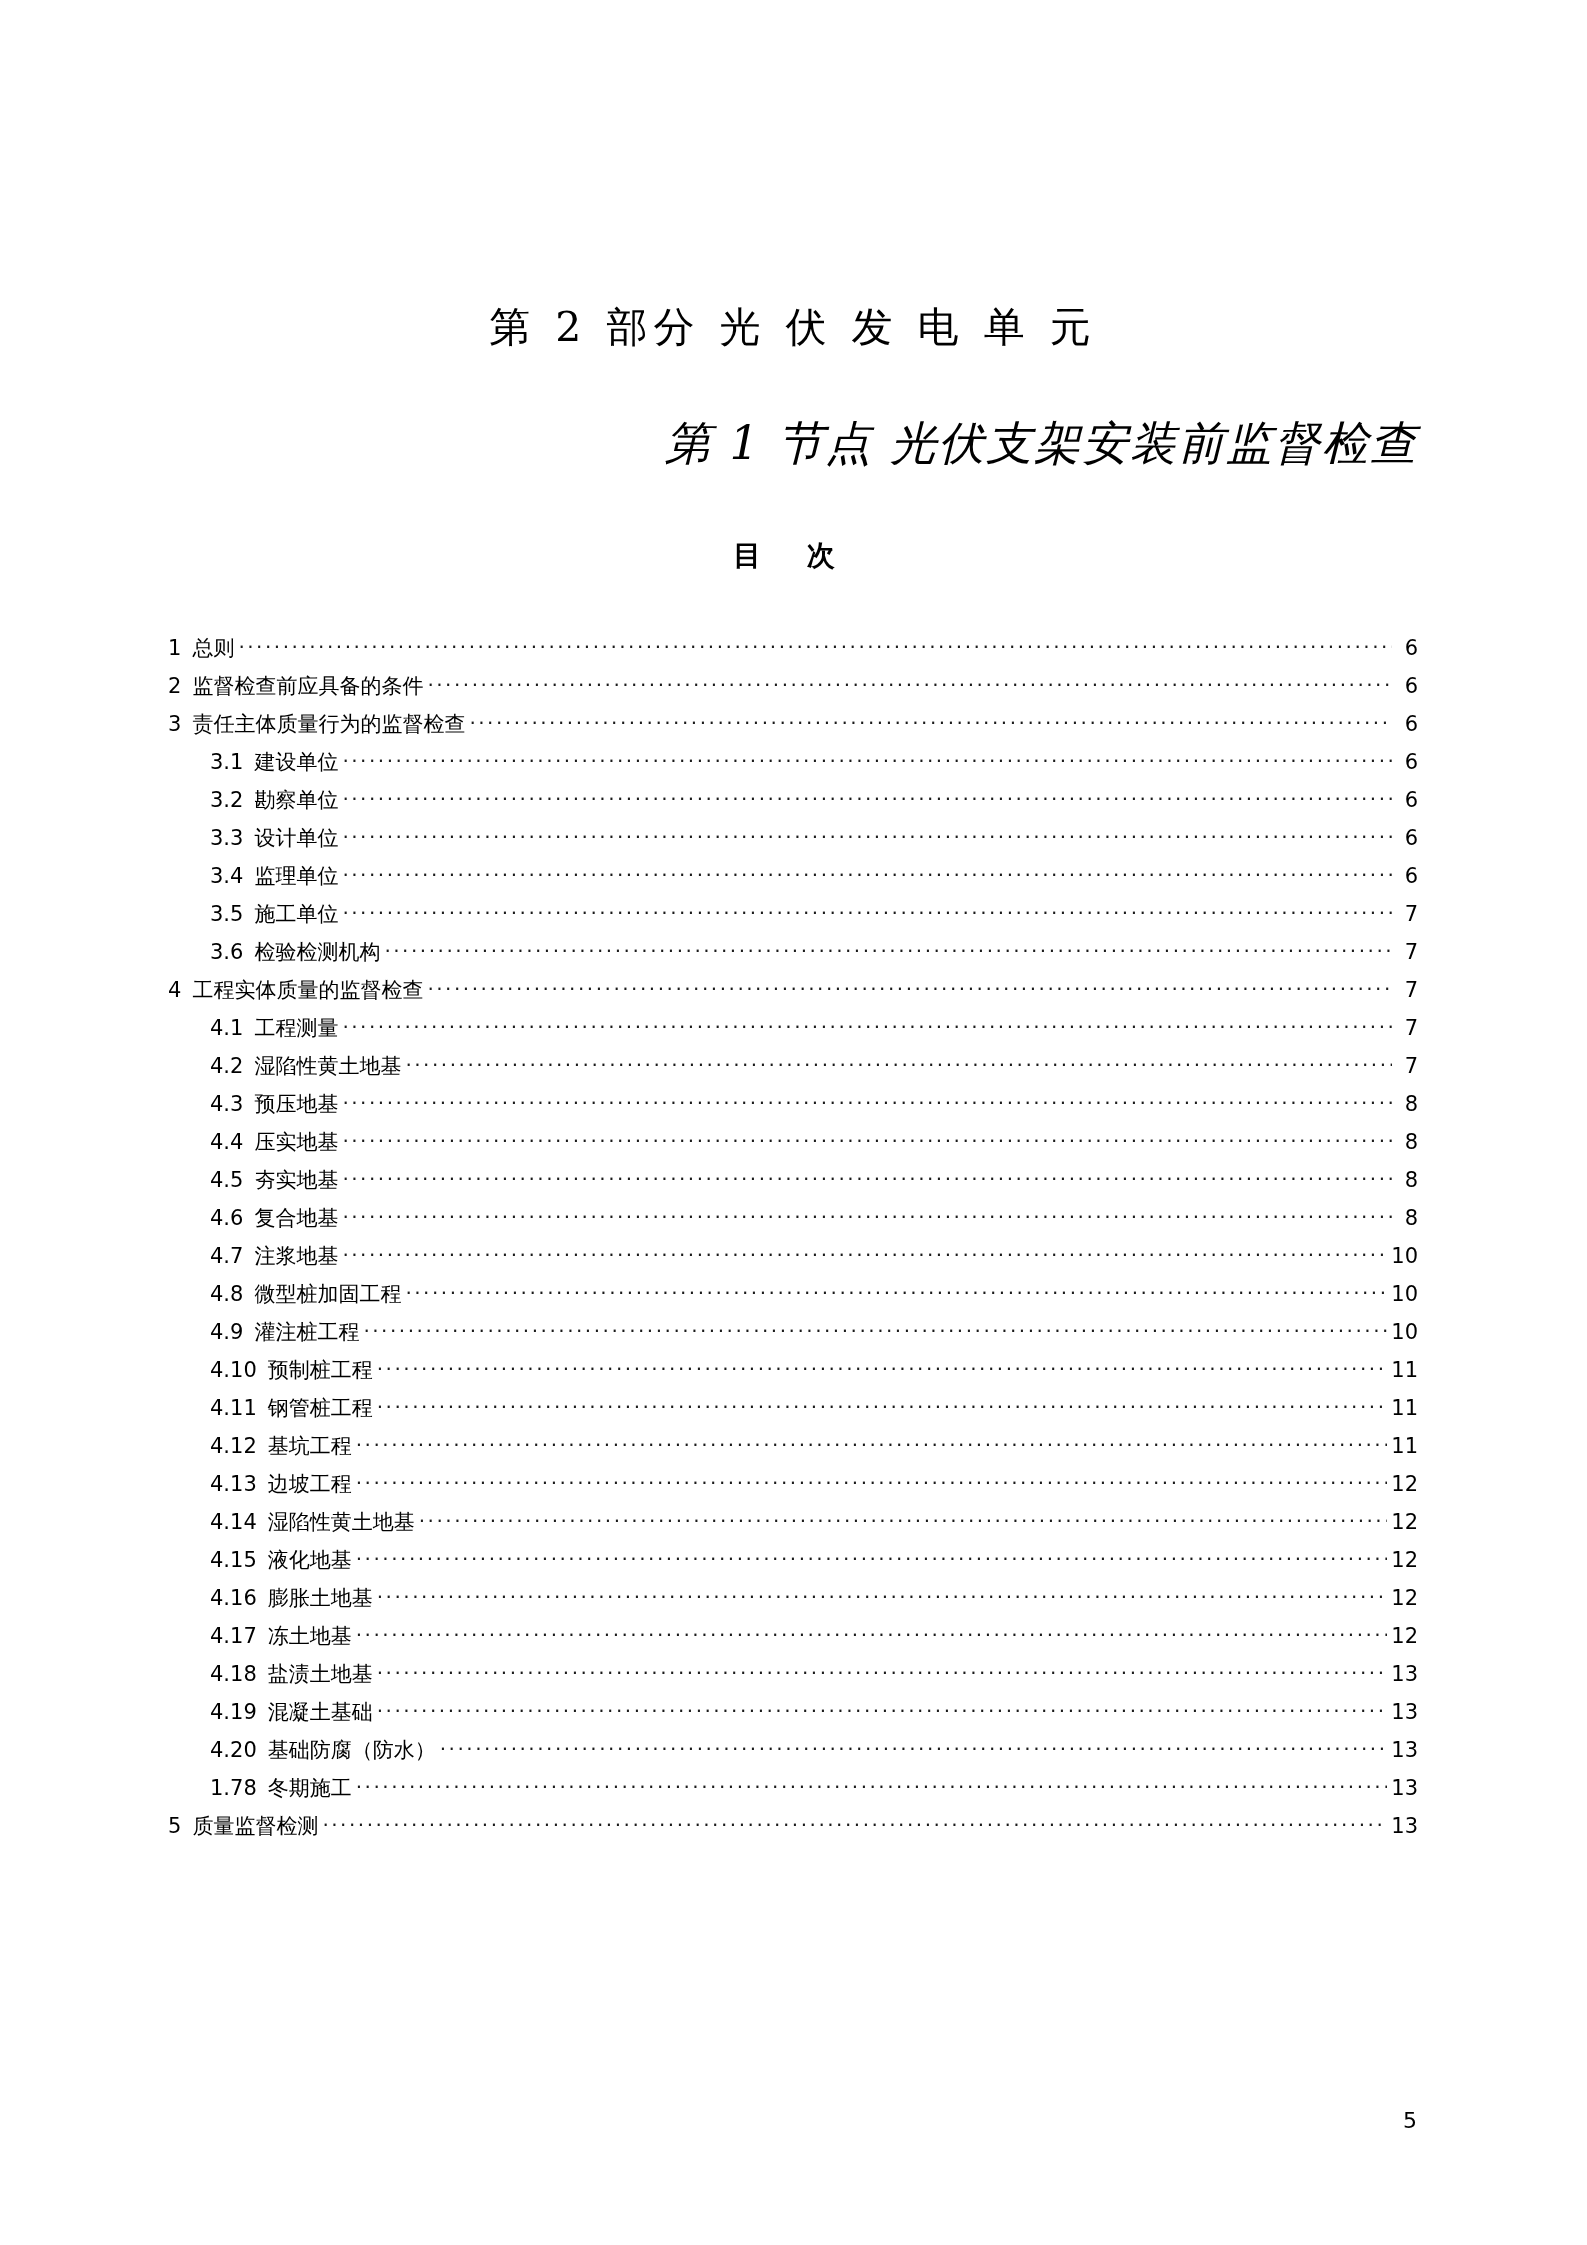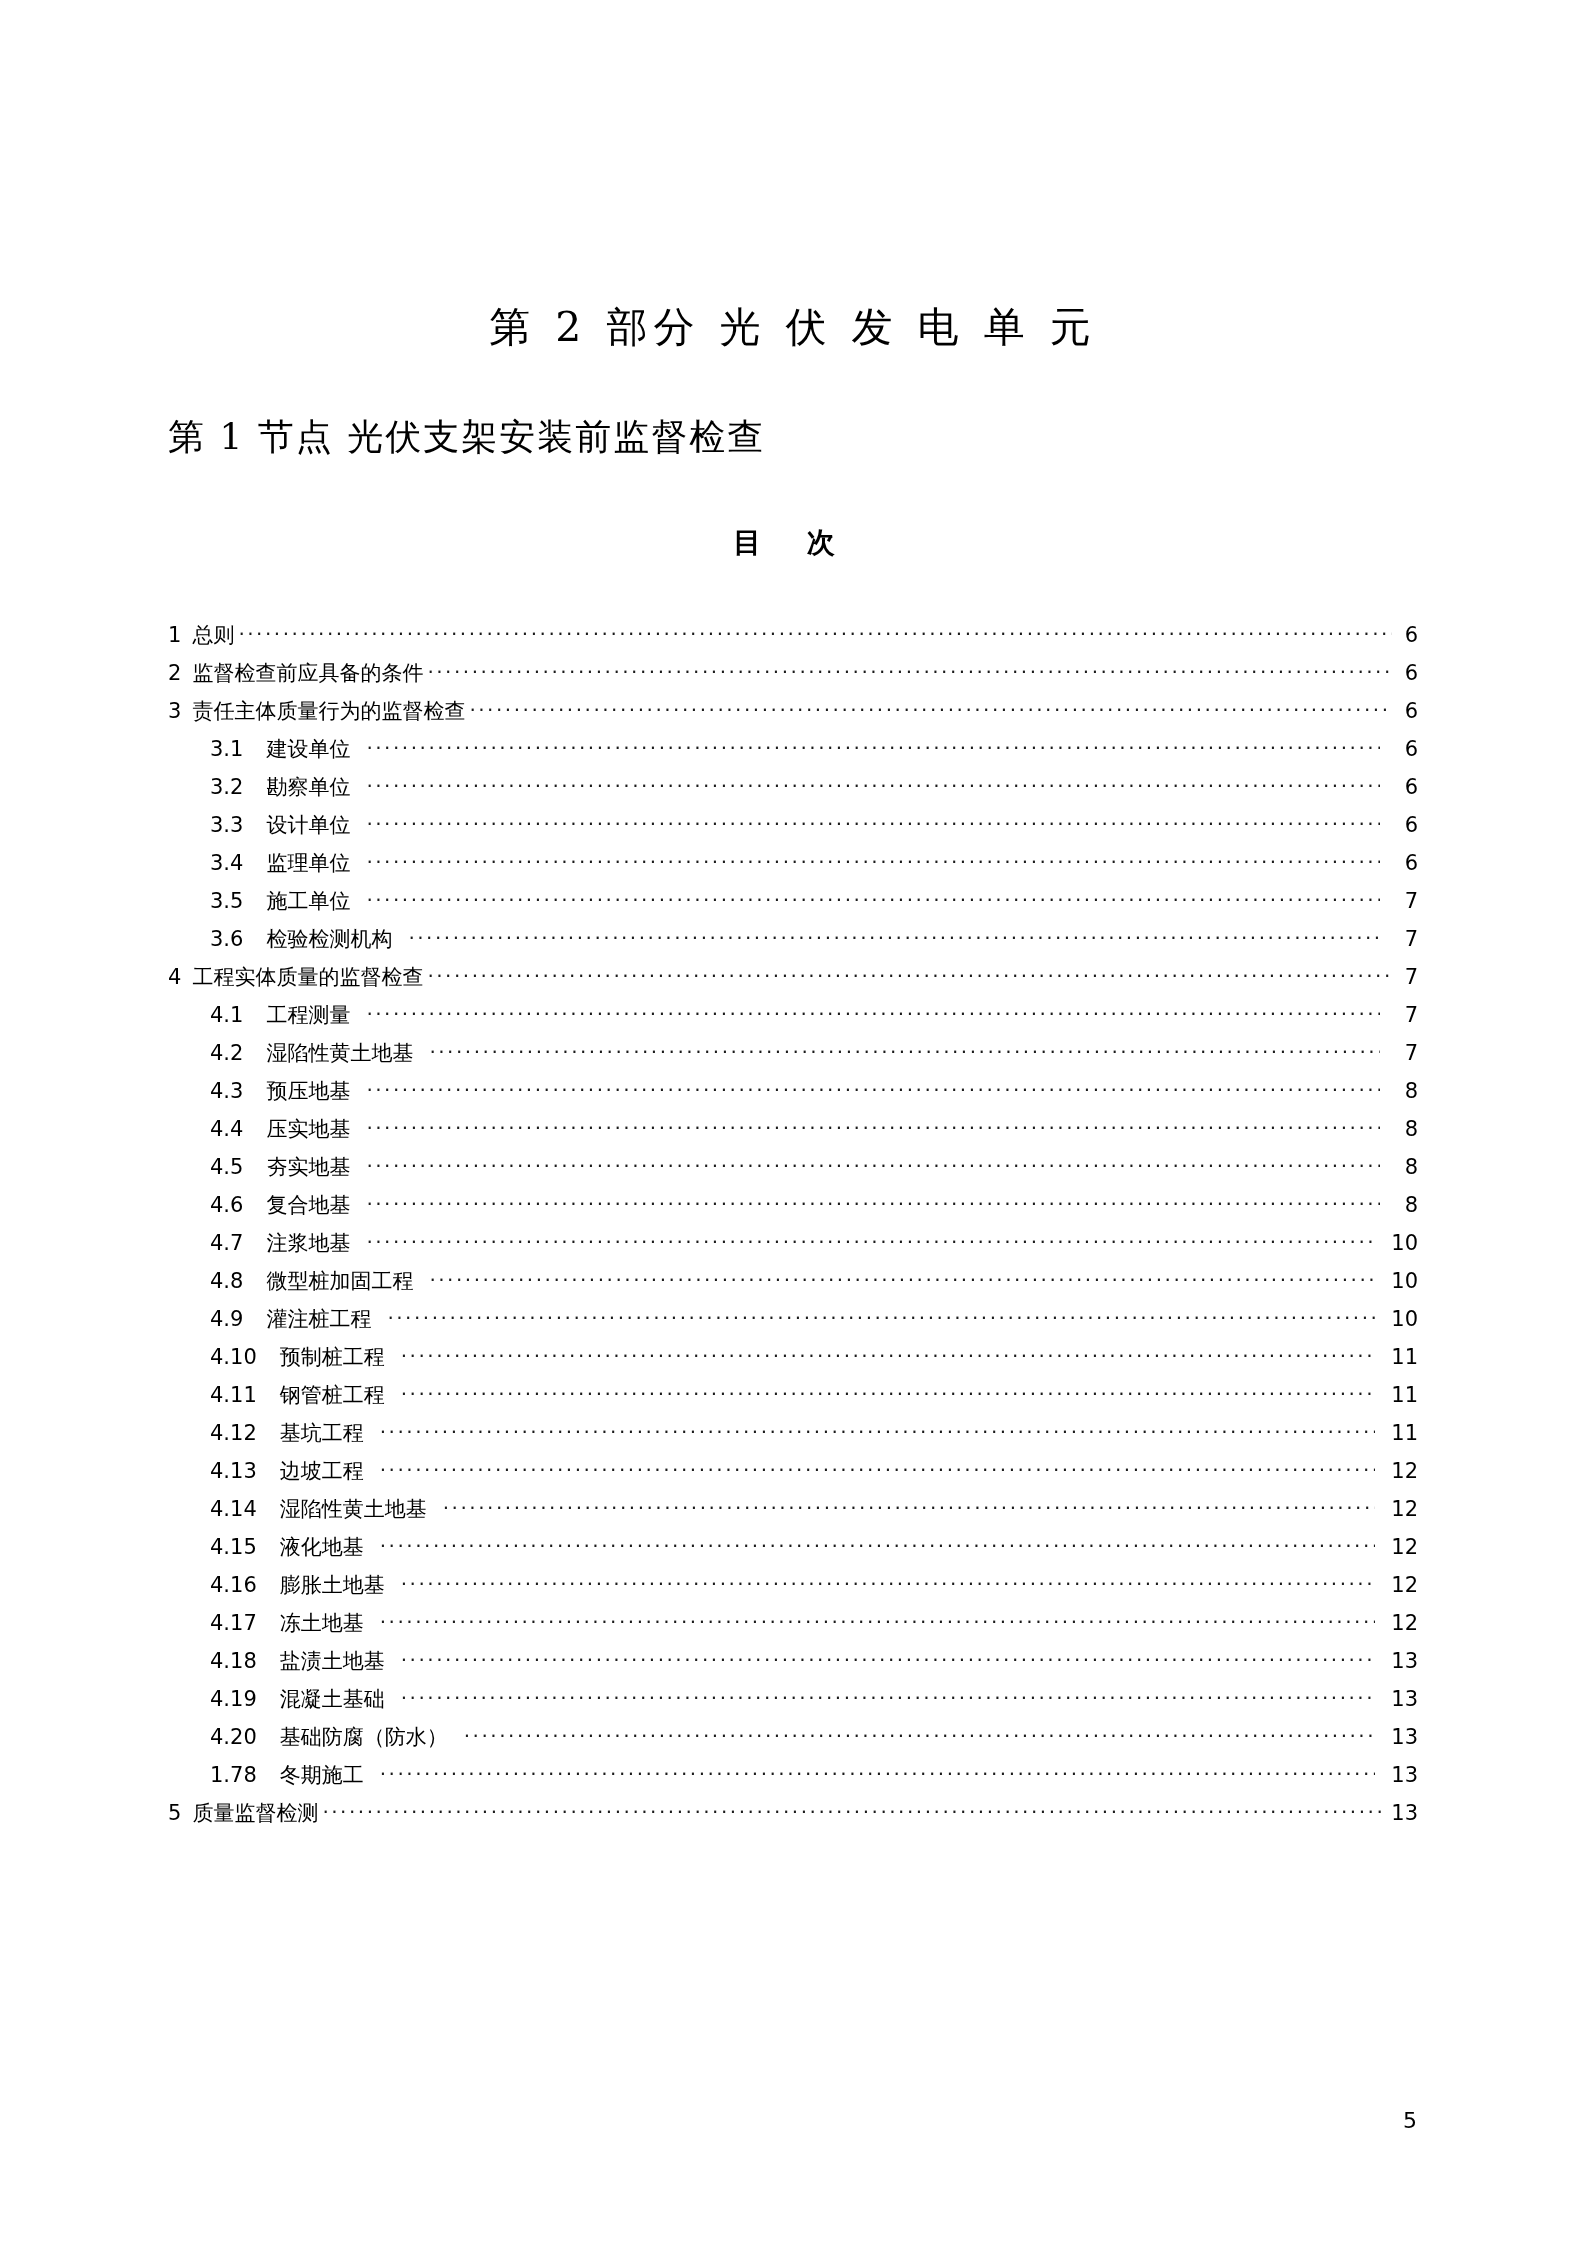--- a/index.html
+++ b/index.html
@@ -30,25 +30,26 @@
   .part-title {
     margin-top: 300px;
     text-align: center;
     font-size: 41px;
     letter-spacing: 6px;
     font-weight: normal;
     font-family: "DejaVu Serif", "Liberation Serif", serif;
   }
   .section-title {
     margin-top: 58px;
-    text-align: left;
-    font-size: 36px;
+    text-align: right;
+    font-size: 46px;
     letter-spacing: 2px;
     font-weight: normal;
     font-family: "DejaVu Serif", "Liberation Serif", serif;
+    font-style: italic;
   }
   .toc-heading {
     margin-top: 62px;
     text-align: center;
     font-size: 28px;
     font-weight: bold;
     letter-spacing: 18px;
     font-family: "DejaVu Serif", "Liberation Serif", serif;
   }
   .toc {
@@ -61,21 +62,20 @@
     font-size: 21px;
     line-height: 1.0;
     padding: 8.5px 0;
     font-family: "DejaVu Sans", "Liberation Sans", sans-serif;
   }
   .toc-row.lvl1 {
     padding-left: 0;
   }
   .toc-row.lvl2 {
     padding-left: 42px;
-    gap: 12px;
   }
   .toc-num {
     white-space: nowrap;
     flex: 0 0 auto;
   }
   .toc-label {
     white-space: nowrap;
     flex: 0 0 auto;
     margin-left: 11px;
   }

